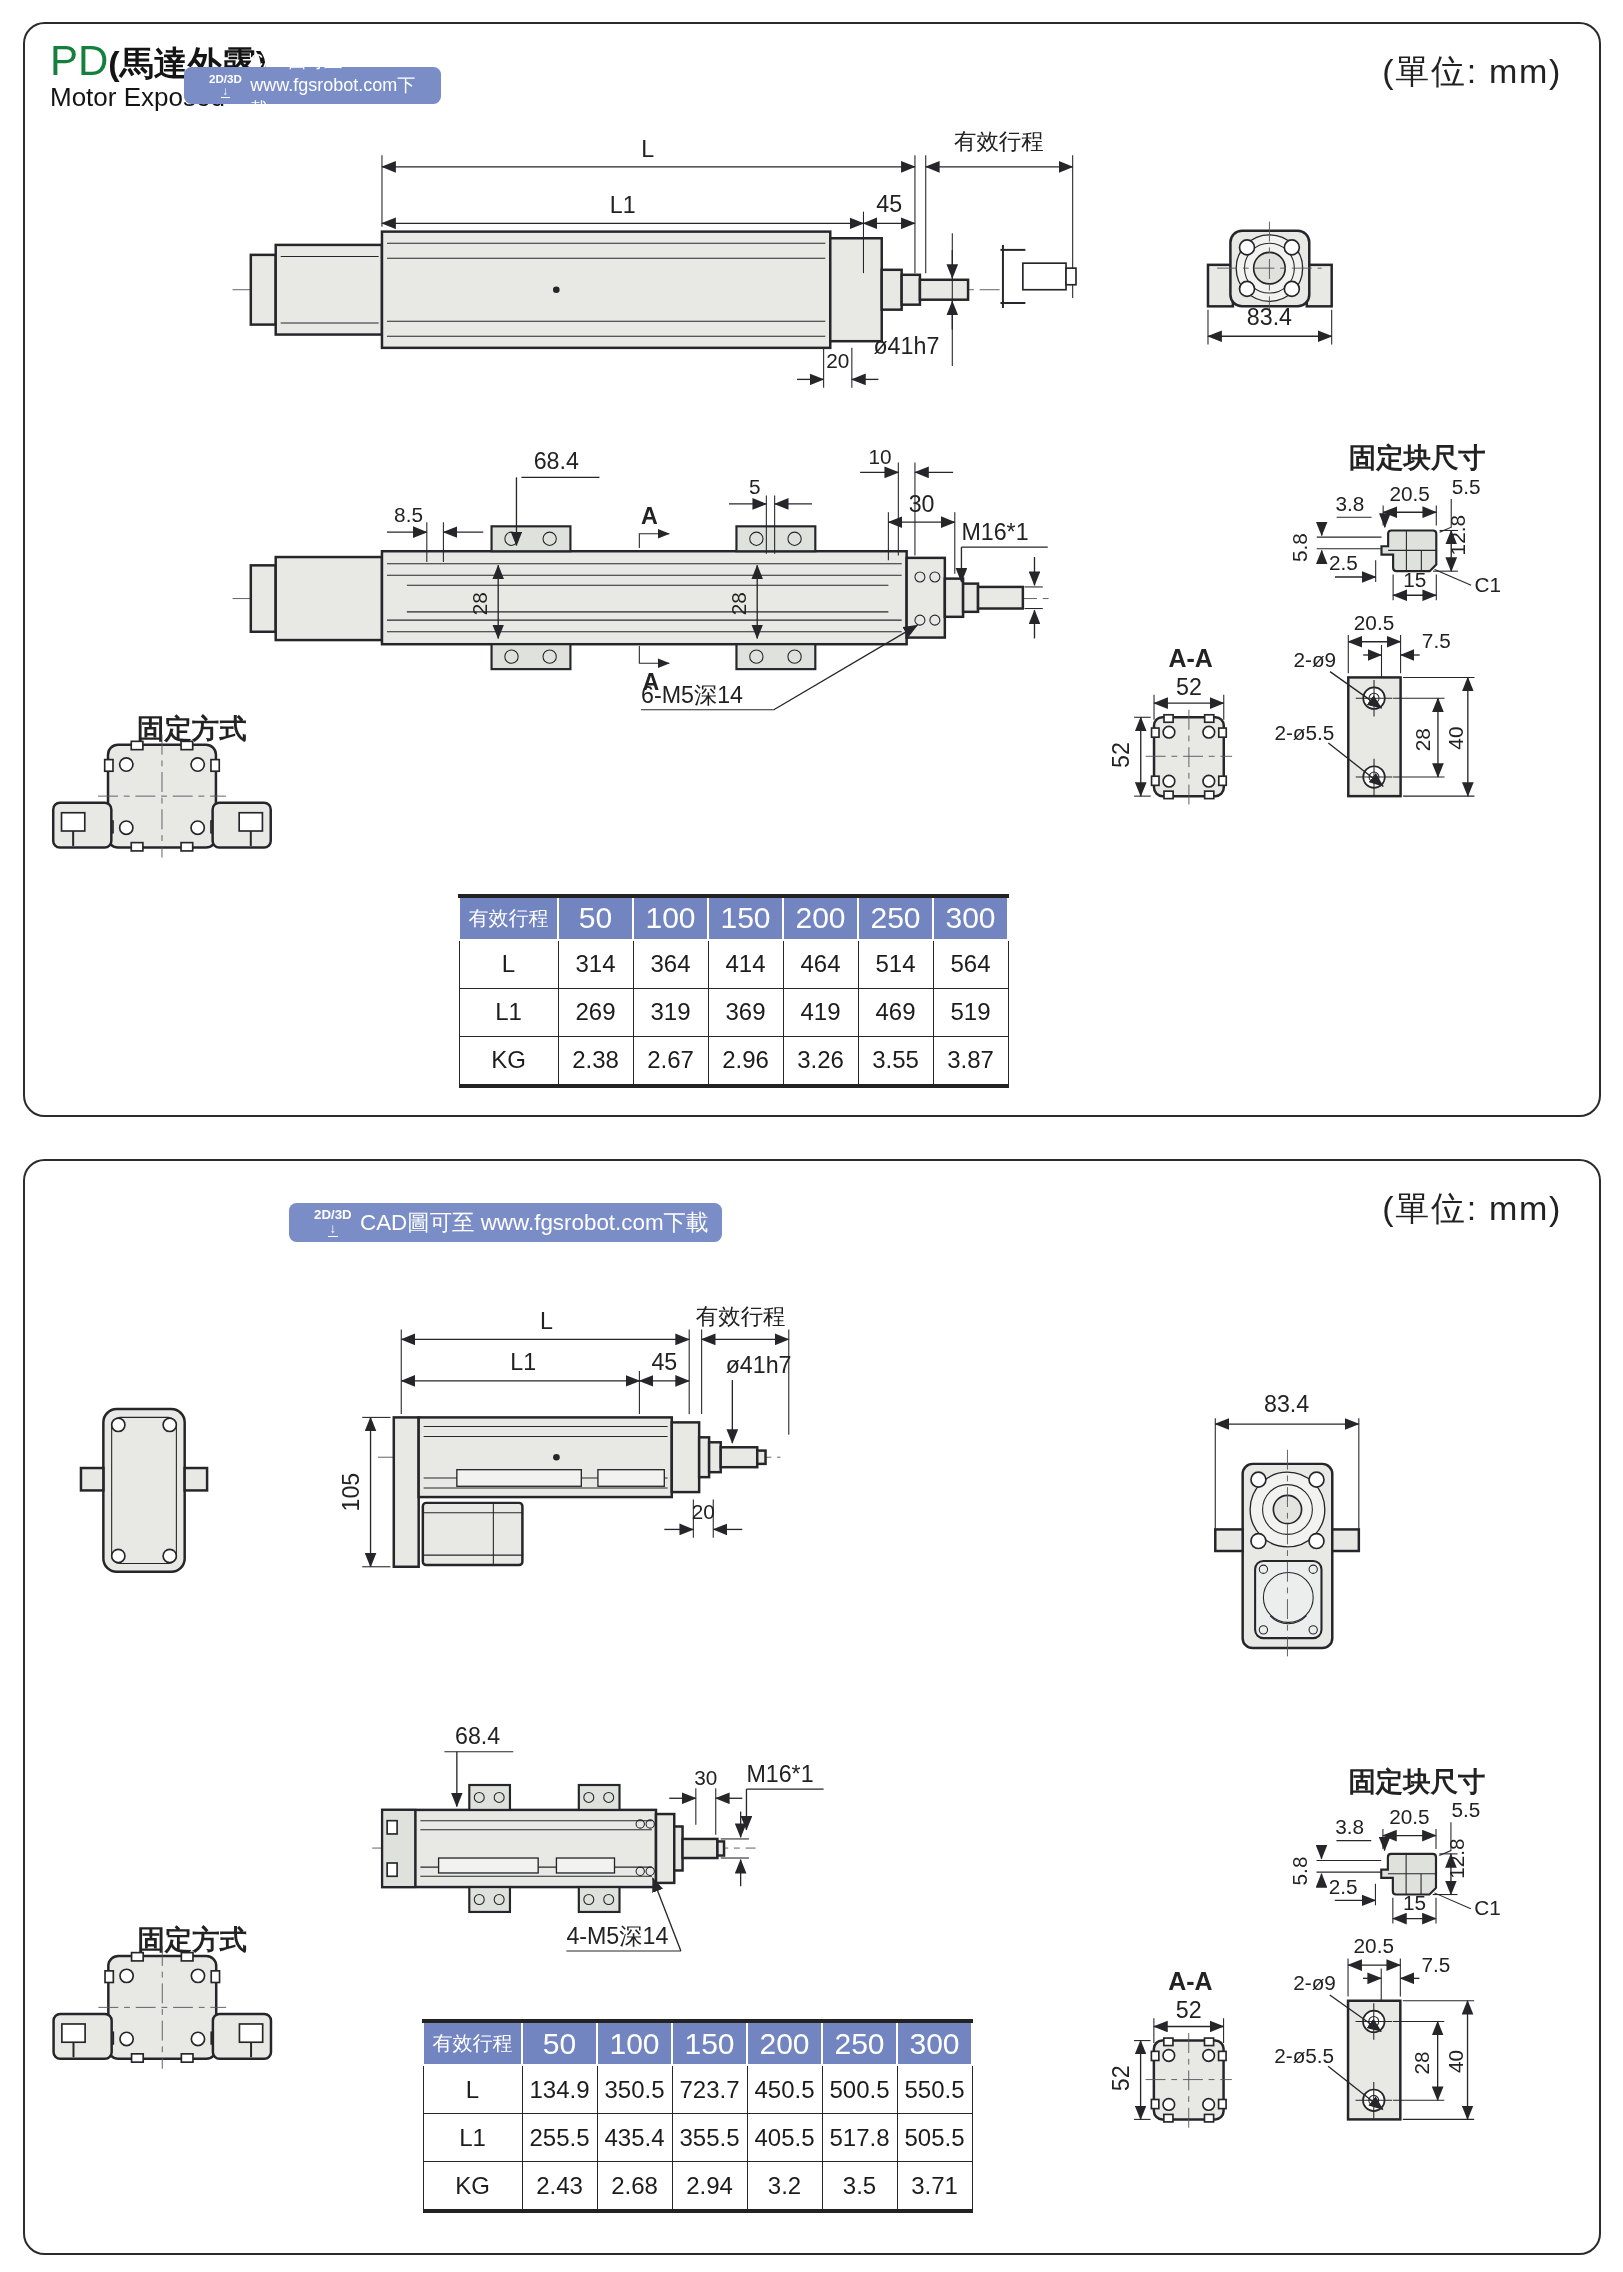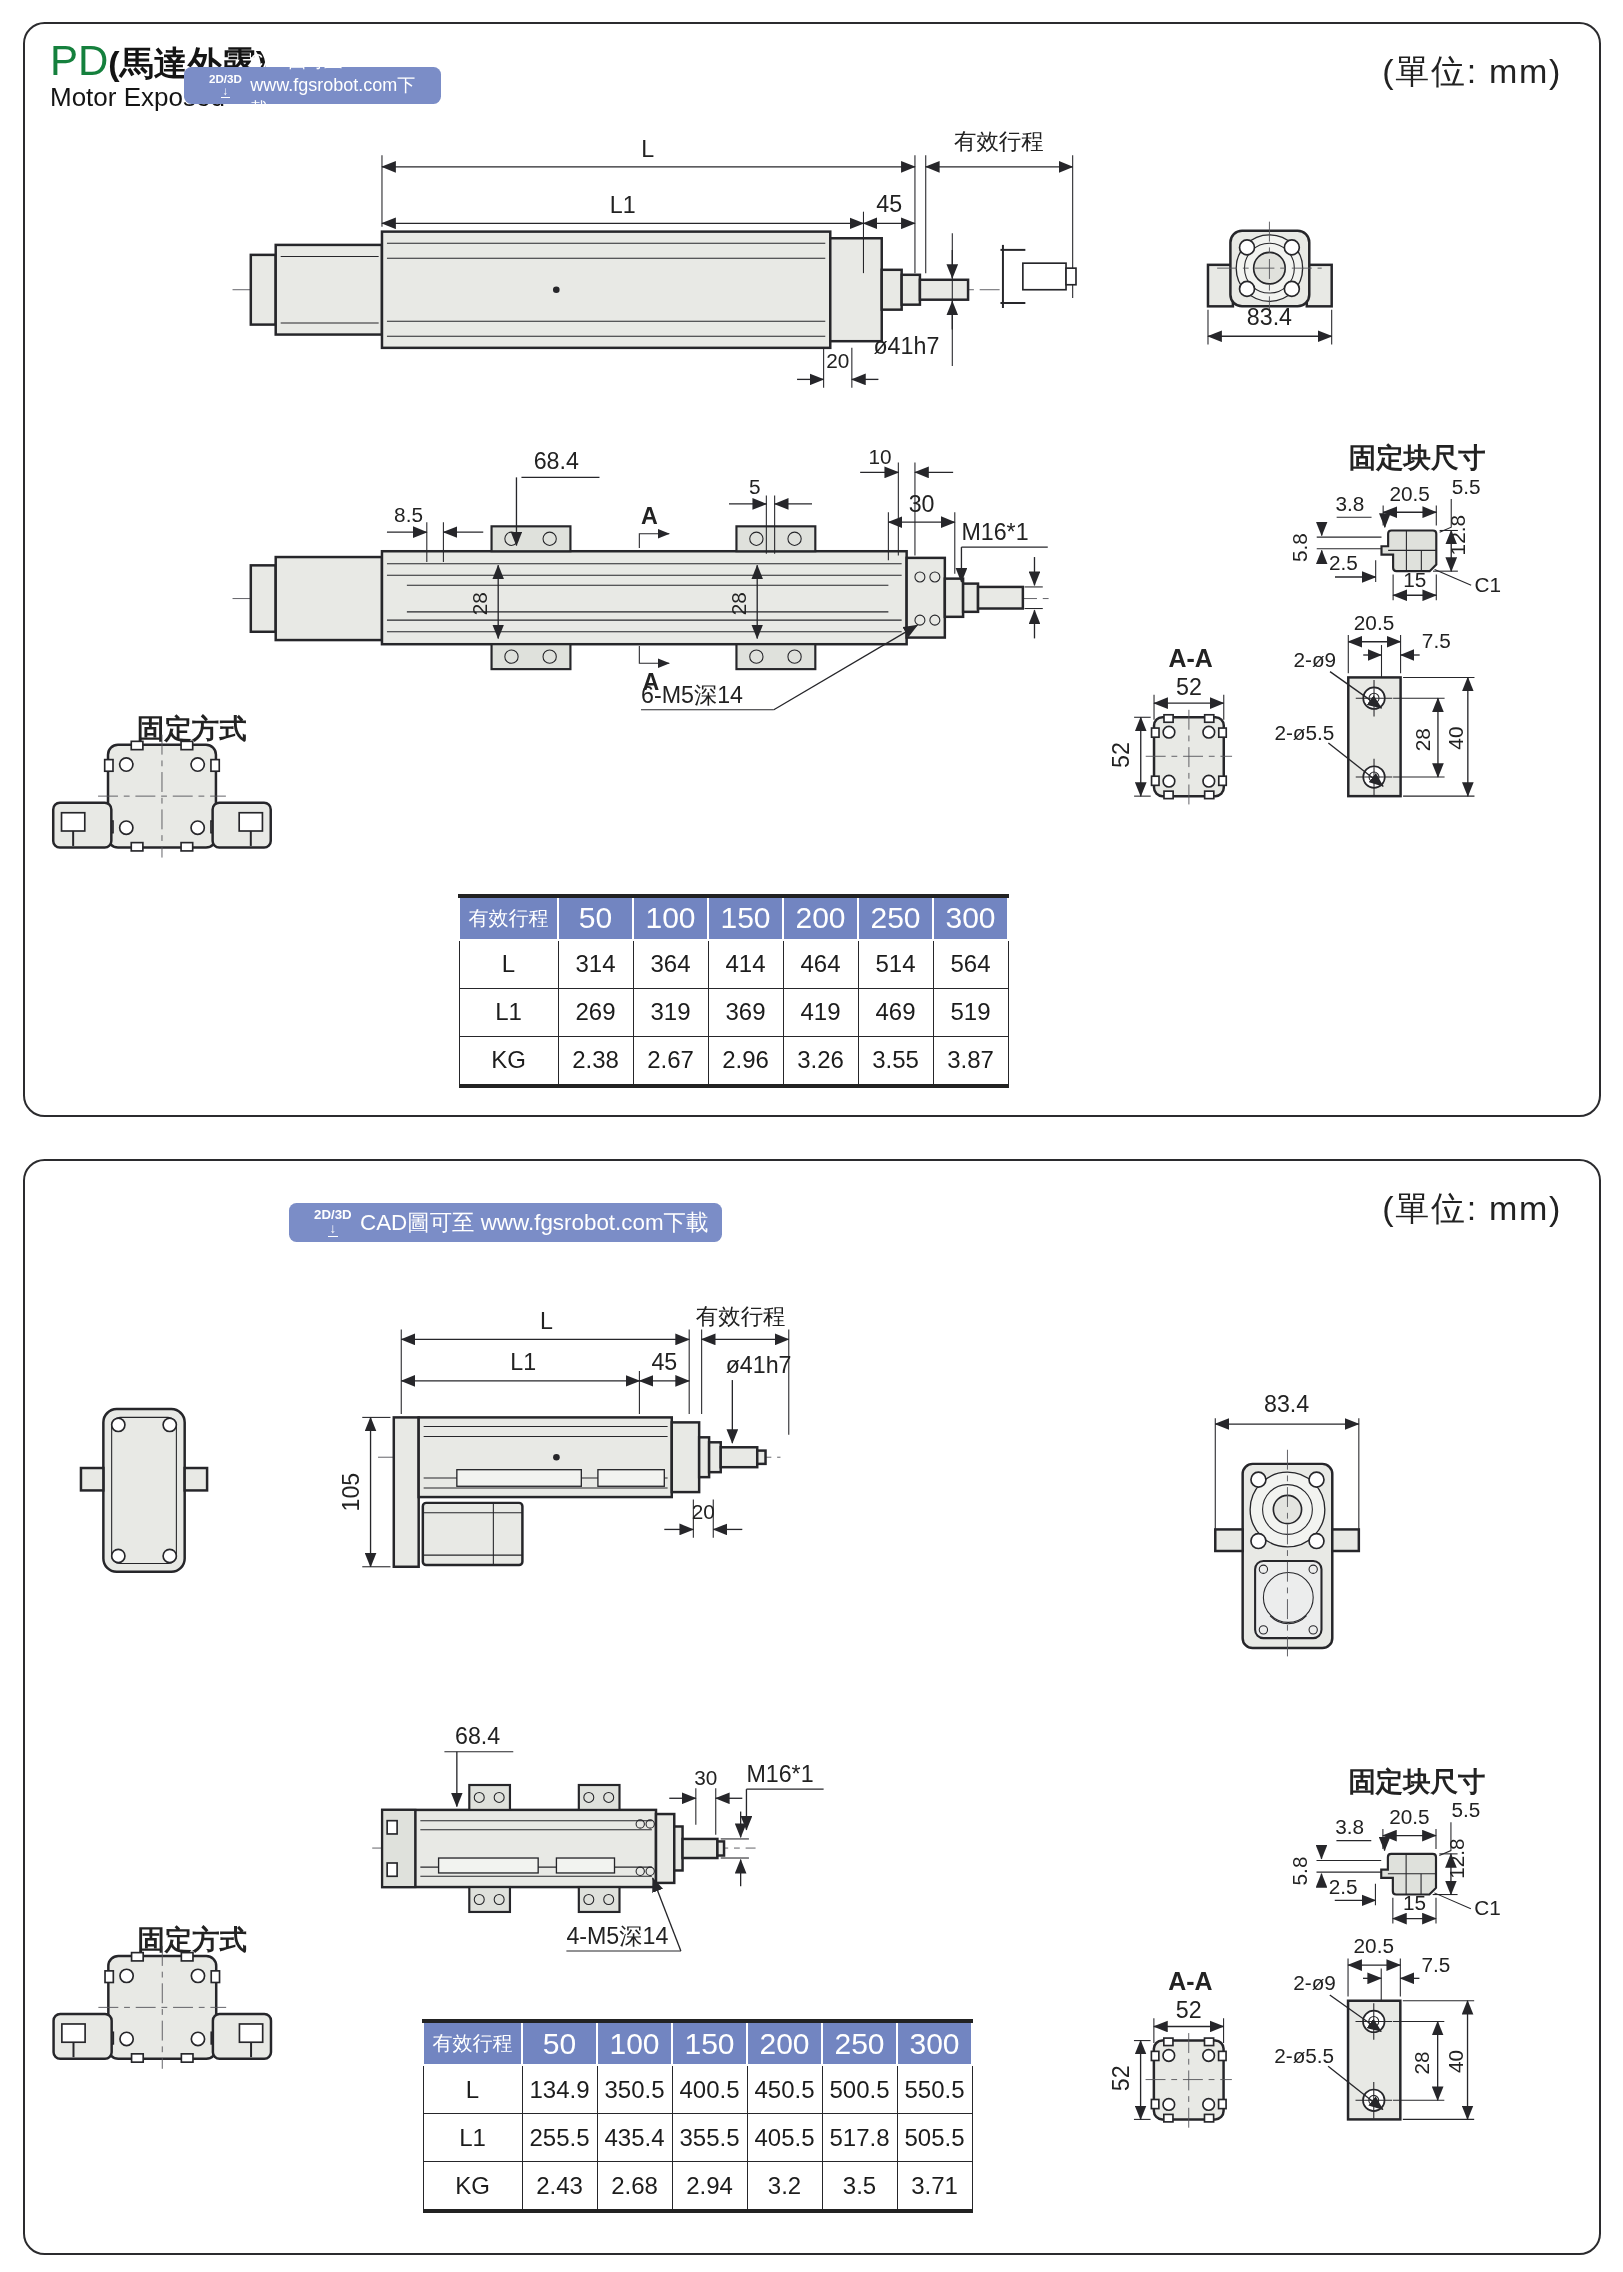--- a/index.html
+++ b/index.html
@@ -670,21 +670,21 @@
       <th>100</th>
       <th>150</th>
       <th>200</th>
       <th>250</th>
       <th>300</th>
     </tr>
     <tr>
       <td>L</td>
       <td>134.9</td>
       <td>350.5</td>
-      <td>400.5</td>
+      <td>723.7</td>
       <td>450.5</td>
       <td>500.5</td>
       <td>550.5</td>
     </tr>
     <tr>
       <td>L1</td>
       <td>255.5</td>
       <td>435.4</td>
       <td>355.5</td>
       <td>405.5</td>

